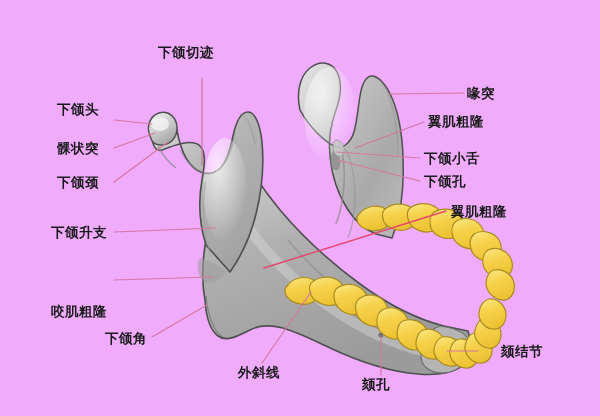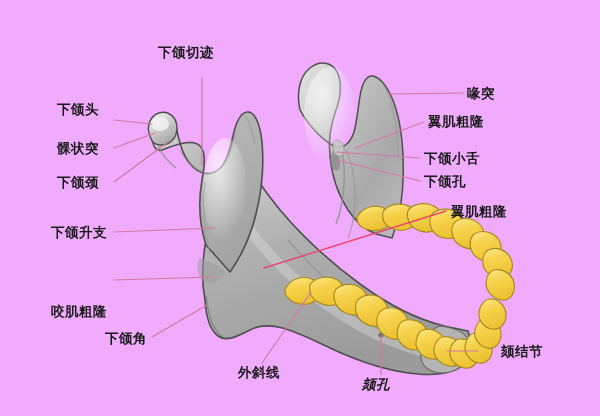--- a/index.html
+++ b/index.html
@@ -200,21 +200,21 @@
     <span>下颌切迹</span>
   </div>
 
   <div class="label" style="left:57px; top:101px;">下颌头</div>
   <div class="label" style="left:57px; top:140px;">髁状突</div>
   <div class="label" style="left:57px; top:174px;">下颌颈</div>
   <div class="label" style="left:51px; top:224px;">下颌升支</div>
   <div class="label" style="left:51px; top:272px;margin-top:31px;">咬肌粗隆</div>
   <div class="label" style="left:105px; top:330px;">下颌角</div>
   <div class="label" style="left:228px; top:364px;margin-left:10px;">外斜线</div>
-  <div class="label" style="left:362px; top:376px;font-style:italic;">颏孔</div>
+  <div class="label" style="left:362px; top:376px;">颏孔</div>
   <div class="label" style="left:501px; top:343px;">颏结节</div>
   <div class="label" style="left:467px; top:85px;text-align:center;">喙突</div>
   <div class="label" style="left:428px; top:113px;">翼肌粗隆</div>
   <div class="label" style="left:424px; top:150px;">下颌小舌</div>
   <div class="label" style="left:424px; top:173px;">下颌孔</div>
   <div class="label" style="left:451px; top:203px;">翼肌粗隆</div>
 
 </div>
 
 </body></html>

